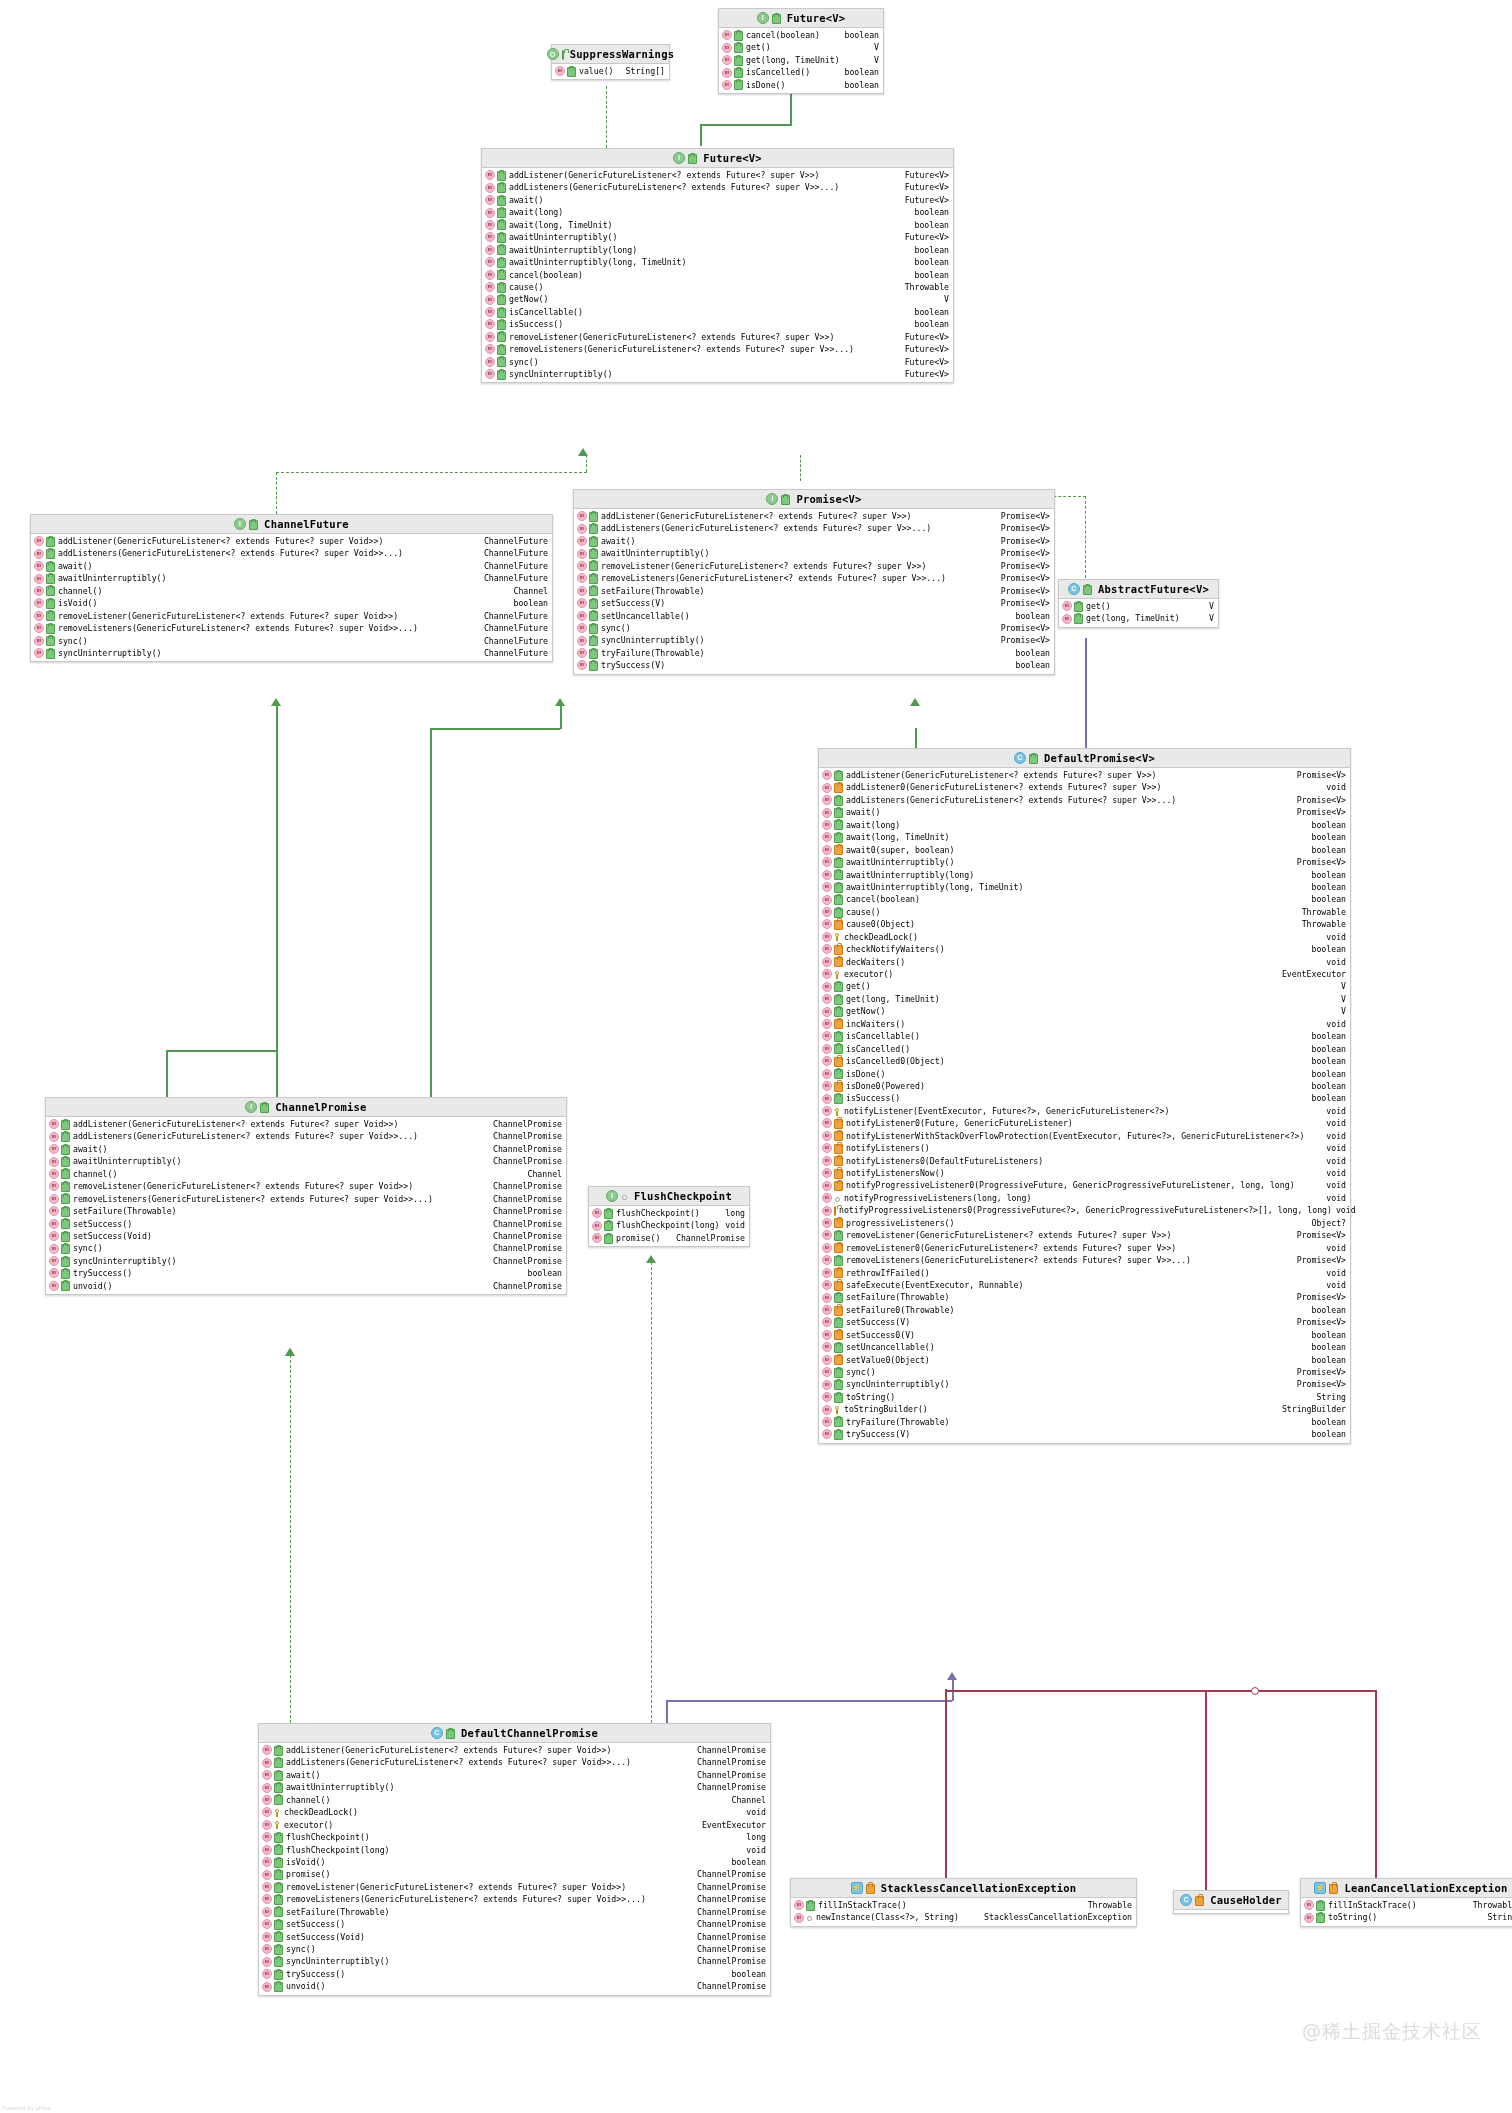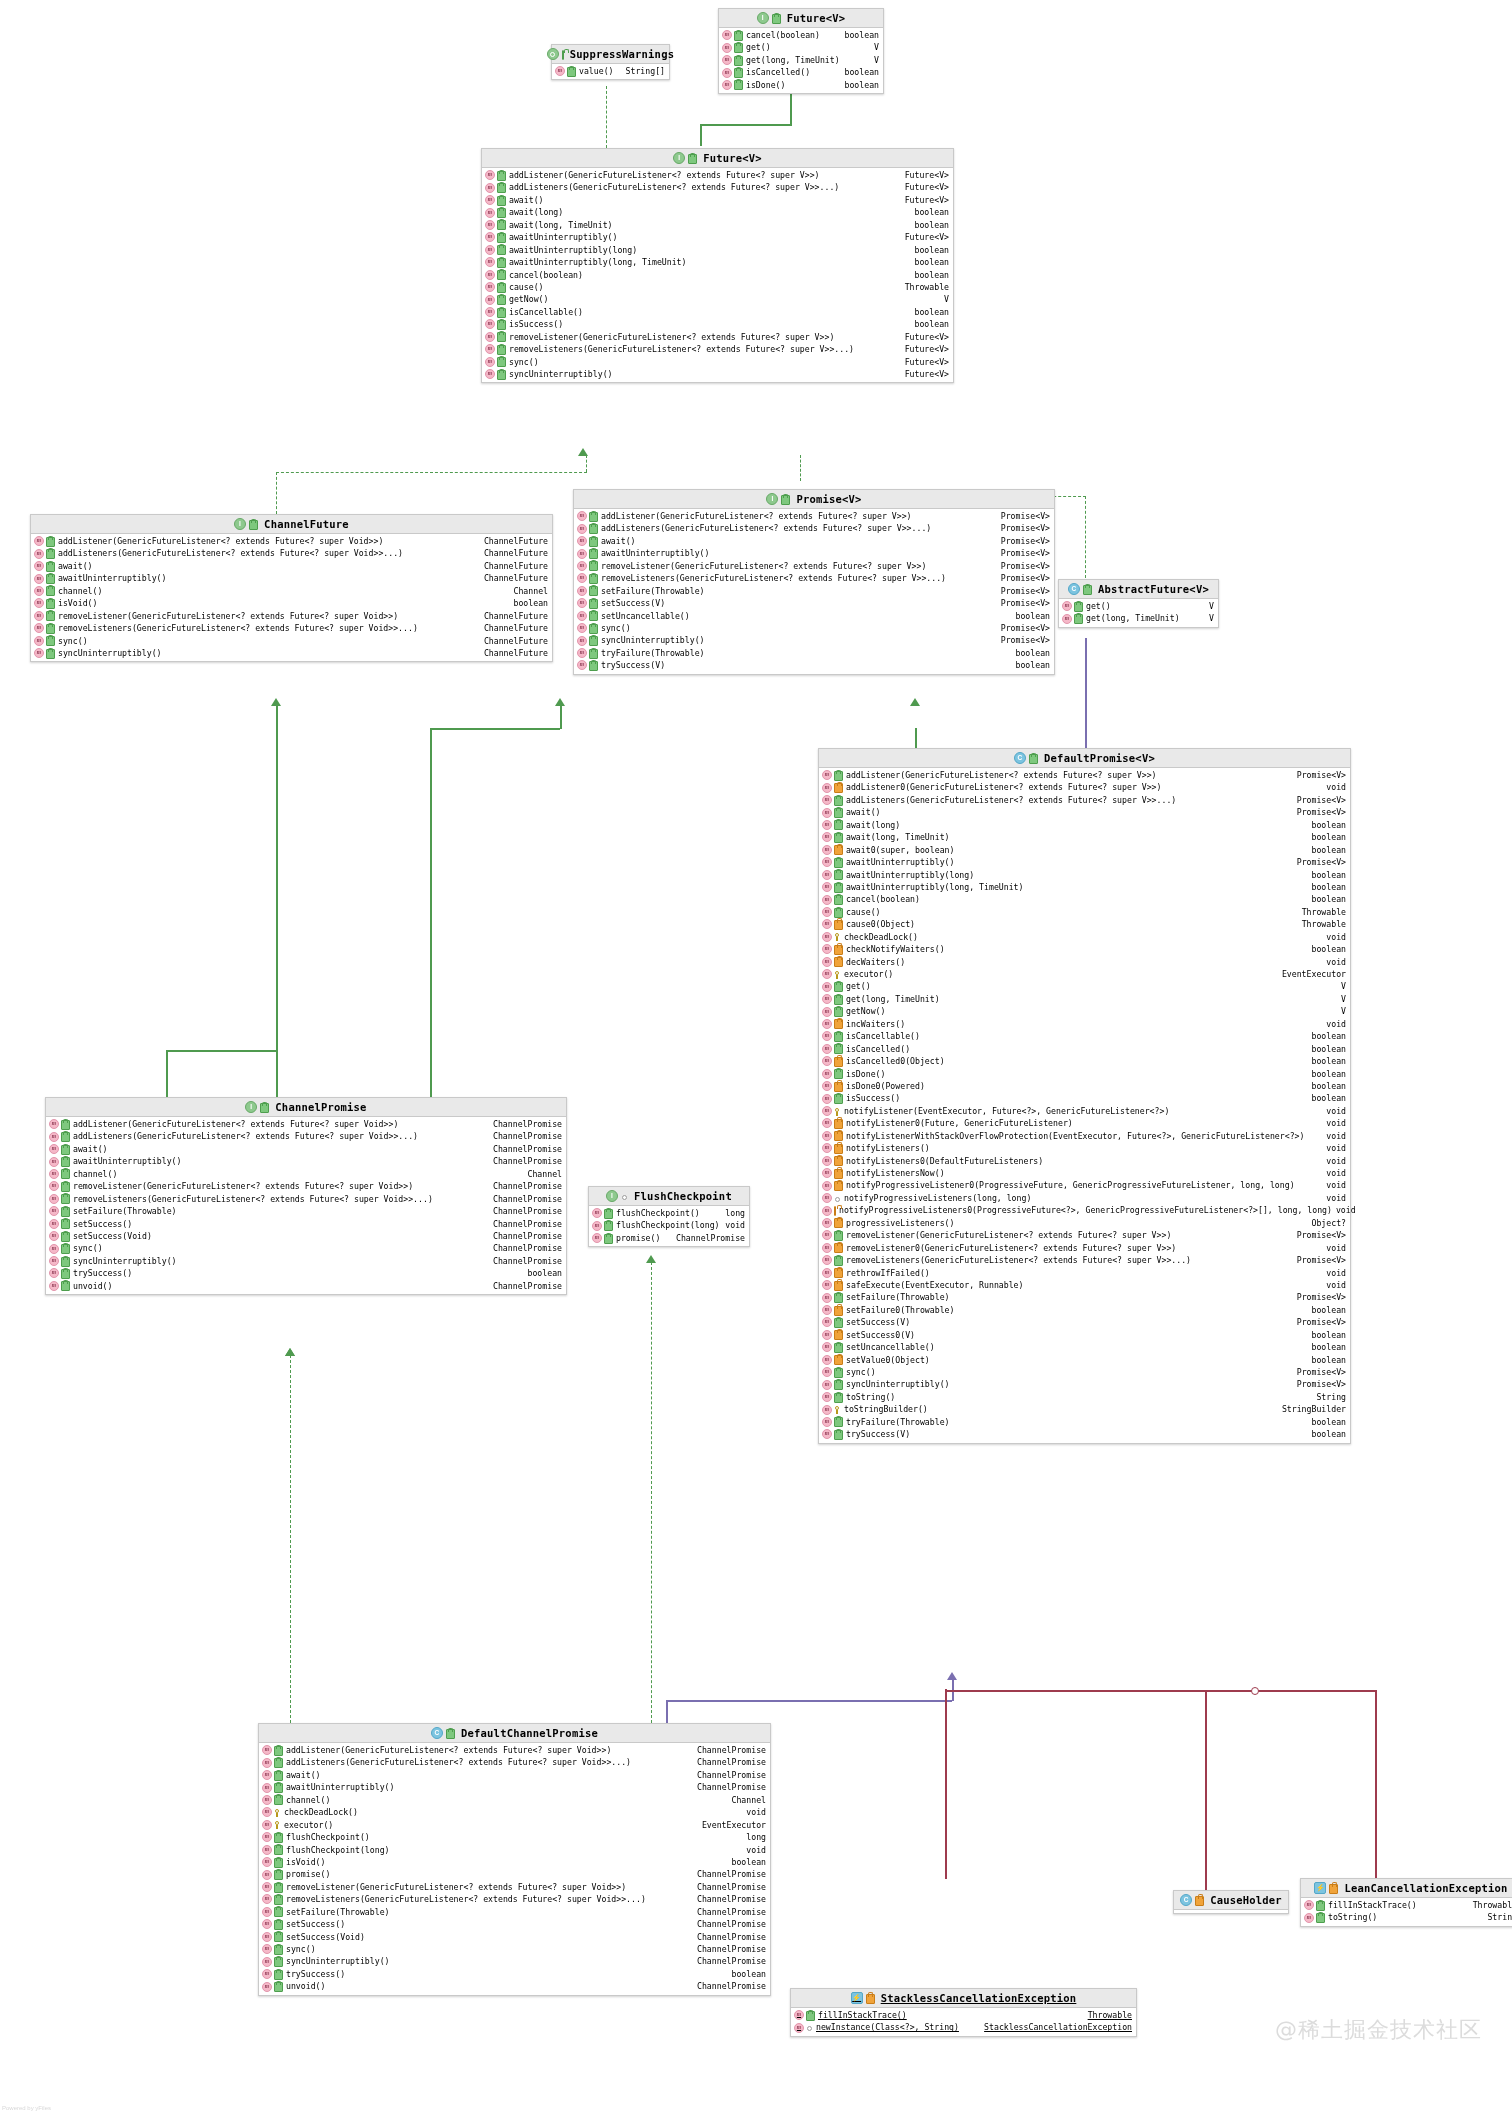--- a/index.html
+++ b/index.html
@@ -66,21 +66,21 @@
         border-left:5px solid transparent;border-right:5px solid transparent;
         border-bottom:8px solid #4f9a4f;}
   .arrUo{position:absolute;width:0;height:0;z-index:2;
         border-left:5px solid transparent;border-right:5px solid transparent;
         border-bottom:8px solid #ffffff;
         filter:drop-shadow(0 0 0 #4f9a4f);}
   .circ{position:absolute;width:6px;height:6px;border:1px solid #9e3b4e;
         border-radius:50%;background:#fff;z-index:3;}
   
   #watermark{position:absolute;right:30px;bottom:68px;color:#dcdcdc;
-        font-size:22px;font-family:"DejaVu Sans",sans-serif;letter-spacing:1px;
+        font-size:19px;font-family:"DejaVu Sans",sans-serif;letter-spacing:1px;
         user-select:none;}
   #footer{position:absolute;left:2px;bottom:2px;color:#d8d8d8;font-size:6px;
         font-family:"Liberation Sans",sans-serif;}
 </style>
 </head>
 <body>
 
 <div id="edges">
 
   <div class="ln solid-g" style="left:790px;top:93px;width:1.5px;height:32px;"></div>
@@ -1205,21 +1205,21 @@
       <div class="row">
         <span class="ic i-m">m</span>
         <span class="v v-pub"></span>
         <span class="sig">unvoid()</span>
         <span class="sp"></span>
         <span class="ret">ChannelPromise</span>
       </div>
     </div>
 </div>
 
-<div class="uml" style="left:772px;top:1988px;width:347px;text-decoration:underline;">
+<div class="uml" style="left:772px;top:1878px;width:347px;">
   <div class="hdr">
     <span class="ic i-ex">⚡</span>
     <span class="v v-priv"></span>
     <span>StacklessCancellationException</span>
   </div>
   <div class="body">
       <div class="row">
         <span class="ic i-m">m</span>
         <span class="v v-pub"></span>
         <span class="sig">fillInStackTrace()</span>

